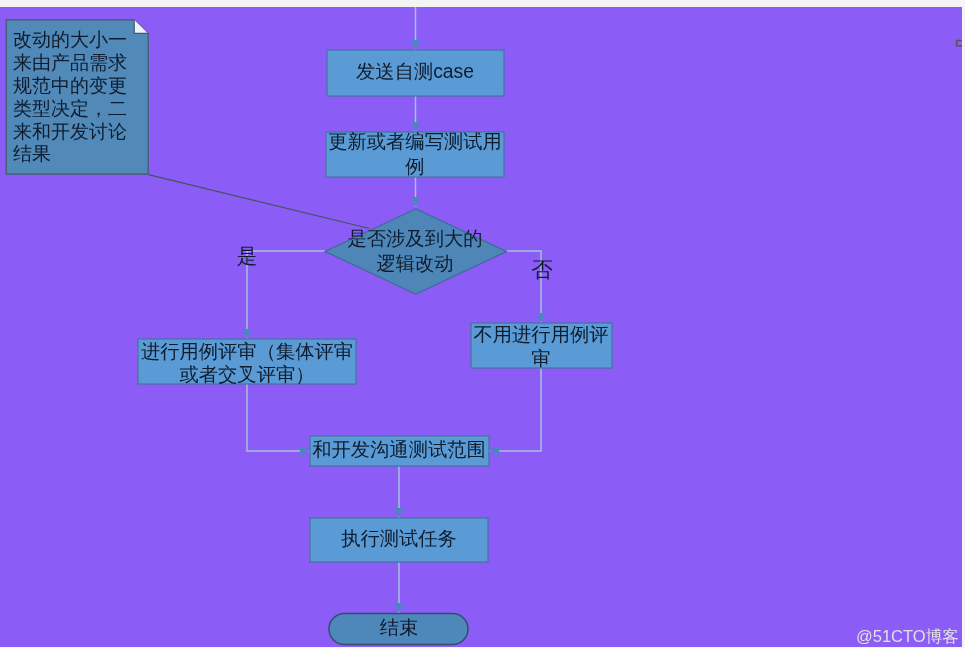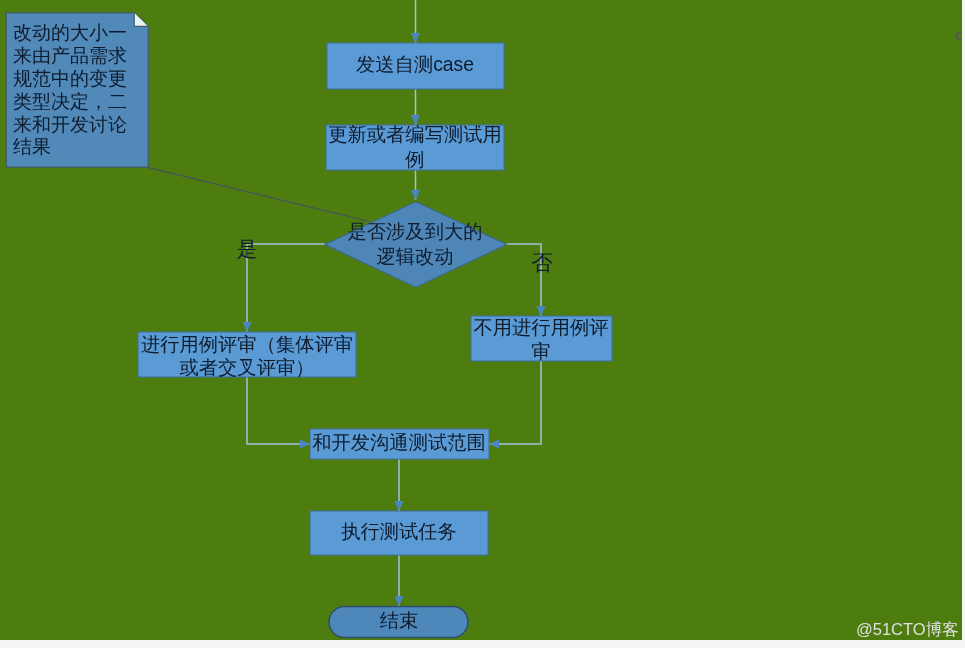--- a/index.html
+++ b/index.html
@@ -1,17 +1,17 @@
 <!DOCTYPE html>
 <html><head>
 <meta charset="utf-8">
 <style>
   html,body{margin:0;padding:0;background:#f4f4f4;}
   body{width:965px;height:648px;overflow:hidden;font-family:"Liberation Sans",sans-serif;}
-  #page{position:absolute;left:0;top:0;width:962px;height:640px;background:#4d7c0f;}
+  #page{position:absolute;left:0;top:7px;width:962px;height:640px;background:#8b5cf6;}
   svg{display:block;position:absolute;left:0;top:0;}
   .node-text{font-family:"Liberation Sans",sans-serif;fill:#0E1C2E;}
   .wm{position:absolute;left:856px;top:621px;width:120px;text-align:left;color:#e1e1e1;
       font-size:16.5px;line-height:17px;white-space:nowrap;
       font-family:"Liberation Sans",sans-serif;letter-spacing:0px;}
 </style>
 </head>
 <body>
 
 <div id="page">

